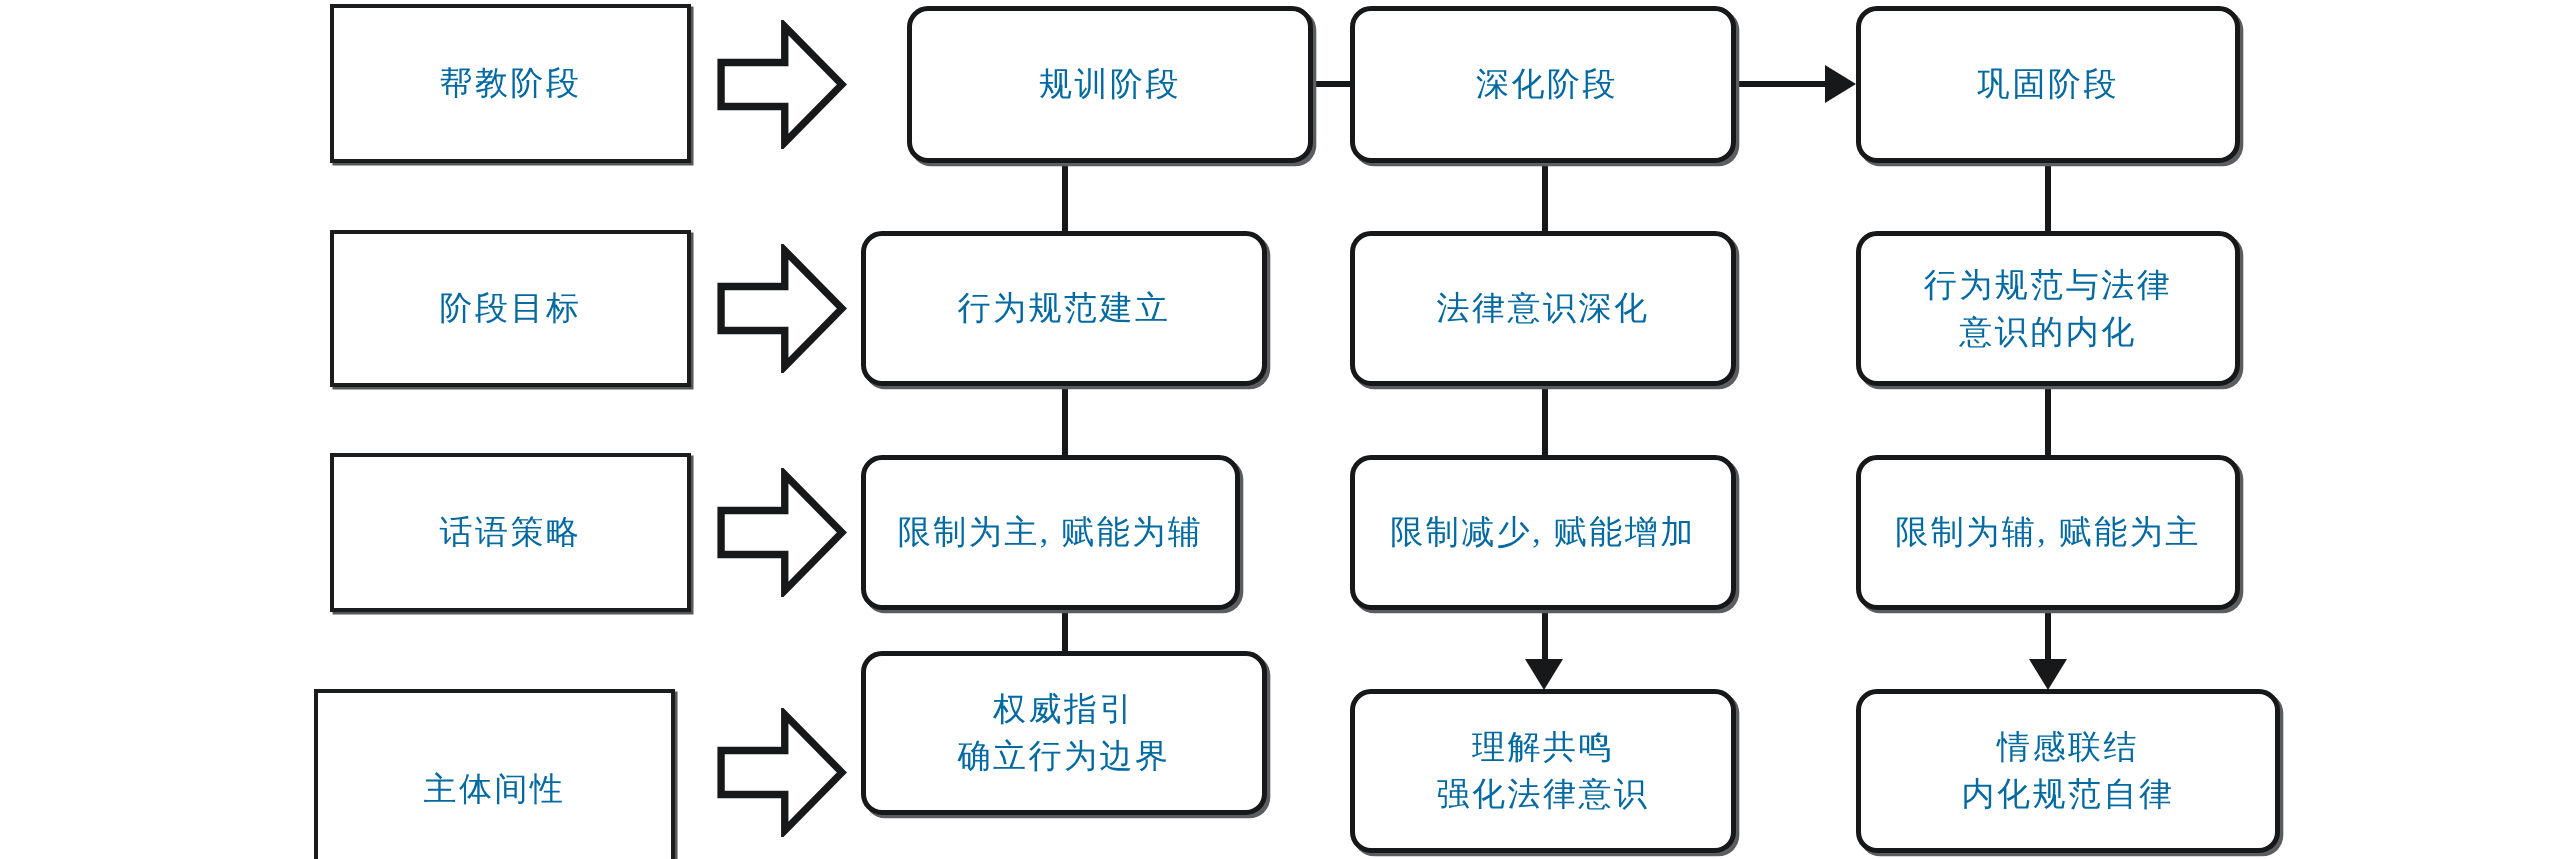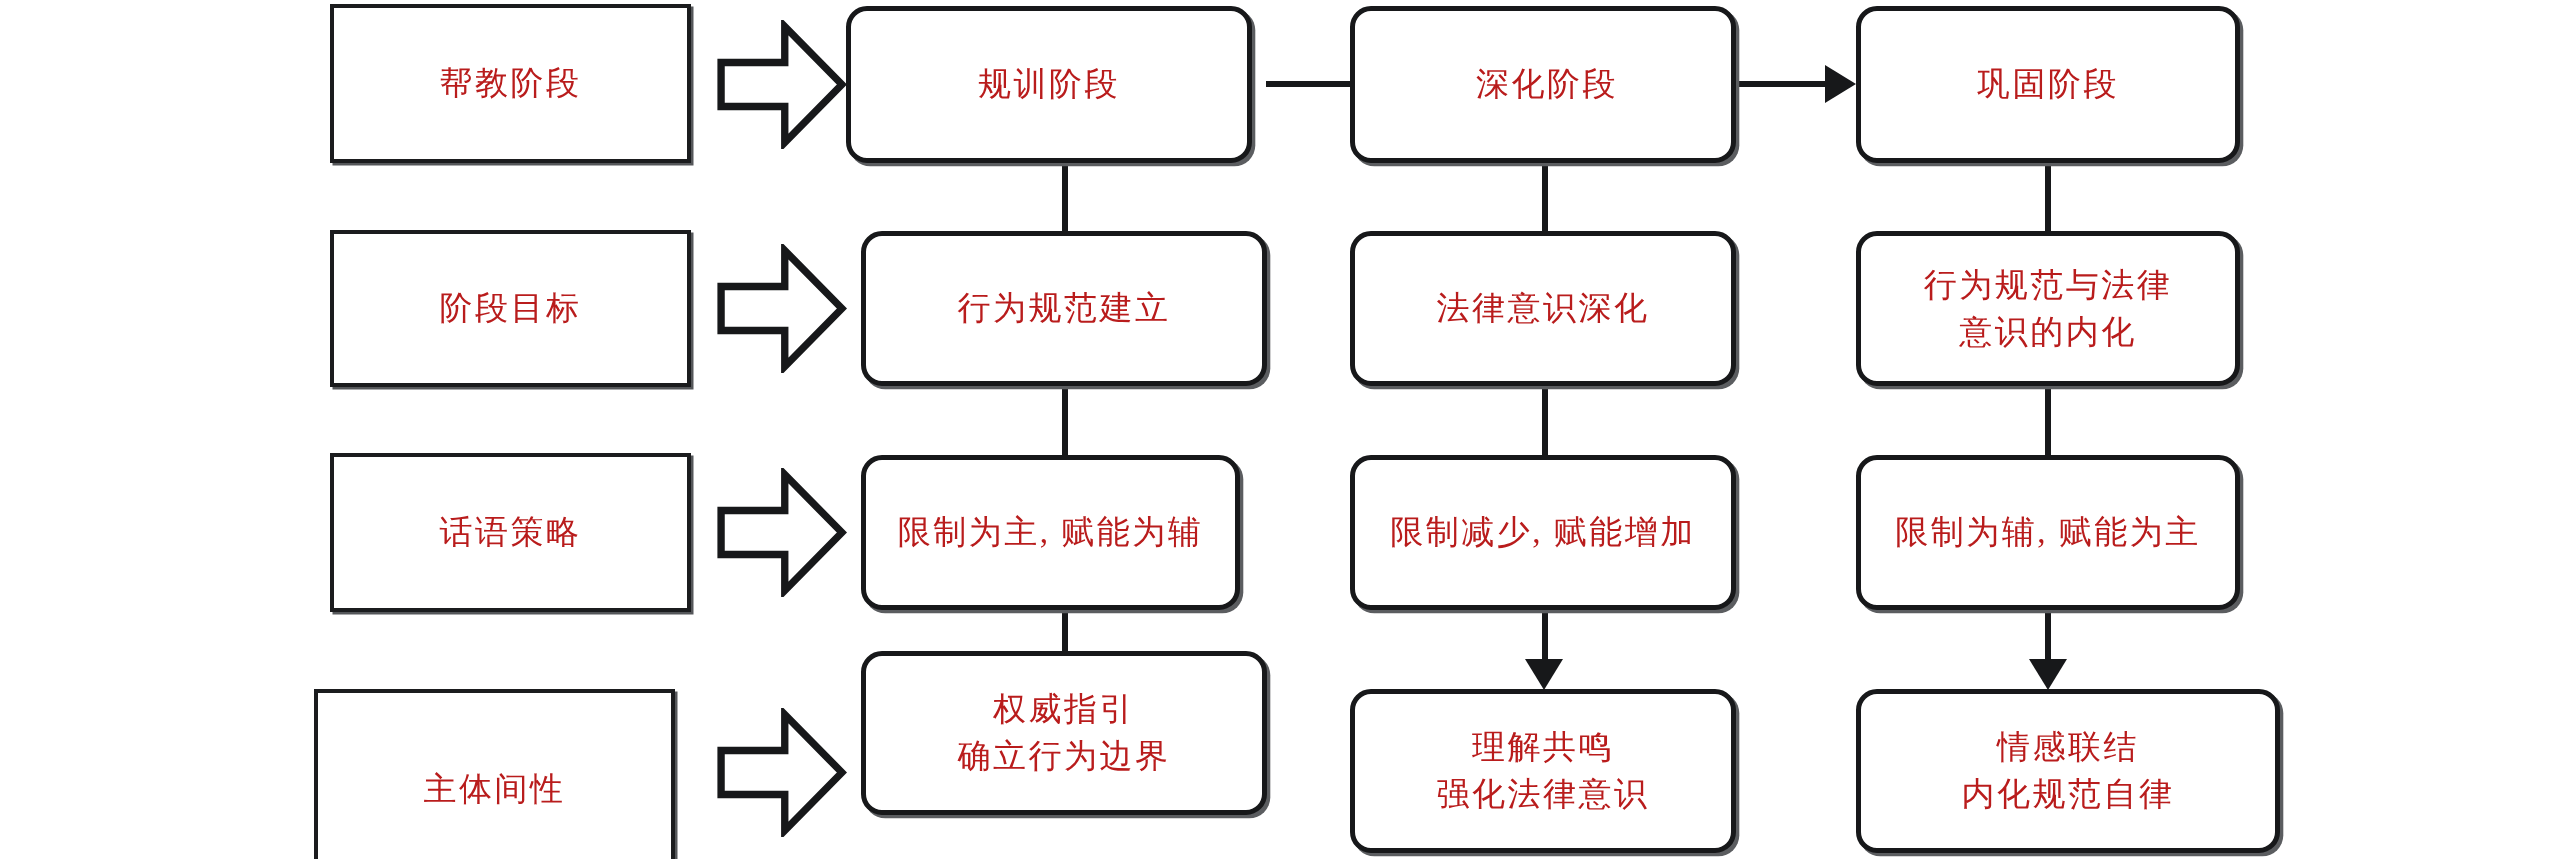--- a/index.html
+++ b/index.html
@@ -17,21 +17,21 @@
     text-align:center;
     color:#111214;
     z-index:3;
   }
   .box .label{
     display:block;
     line-height:1.42;
     white-space:pre-line;
     font-size:33px;
     letter-spacing:2.5px;
-    color:#b91c1c;
+    color:#0369a1;
   }
 
   
   .lbox{
     border:4.1px solid #1b1c1e;
     box-shadow:2.5px 2.5px 0 0 #55575a;
   }
   
   .rbox{
     border:5.7px solid #17181a;
@@ -121,21 +121,21 @@
   <div class="vline" style="left:1542px;top:160px;height:74px;"></div>
   <div class="vline" style="left:1542px;top:384px;height:74px;"></div>
   <div class="vline" style="left:1542px;top:608px;height:55px;"></div>
   <div class="arrowhead-down" style="left:1525px;top:659px;"></div>
 
   <div class="vline" style="left:2045px;top:160px;height:74px;"></div>
   <div class="vline" style="left:2045px;top:384px;height:74px;"></div>
   <div class="vline" style="left:2045px;top:608px;height:55px;"></div>
   <div class="arrowhead-down" style="left:2029px;top:659px;"></div>
 
-  <div class="box rbox" style="left:846px;top:5.7px;width:406px;height:157px;">
+  <div class="box rbox" style="left:907px;top:5.7px;width:406px;height:157px;">
     <span class="label">规训阶段</span>
   </div>
   <div class="box rbox" style="left:1350px;top:5.7px;width:386px;height:157px;padding-left:8px;">
     <span class="label">深化阶段</span>
   </div>
   <div class="box rbox" style="left:1856px;top:5.7px;width:384px;height:157px;">
     <span class="label">巩固阶段</span>
   </div>
 
   <div class="box rbox" style="left:861px;top:231px;width:406px;height:155px;">

